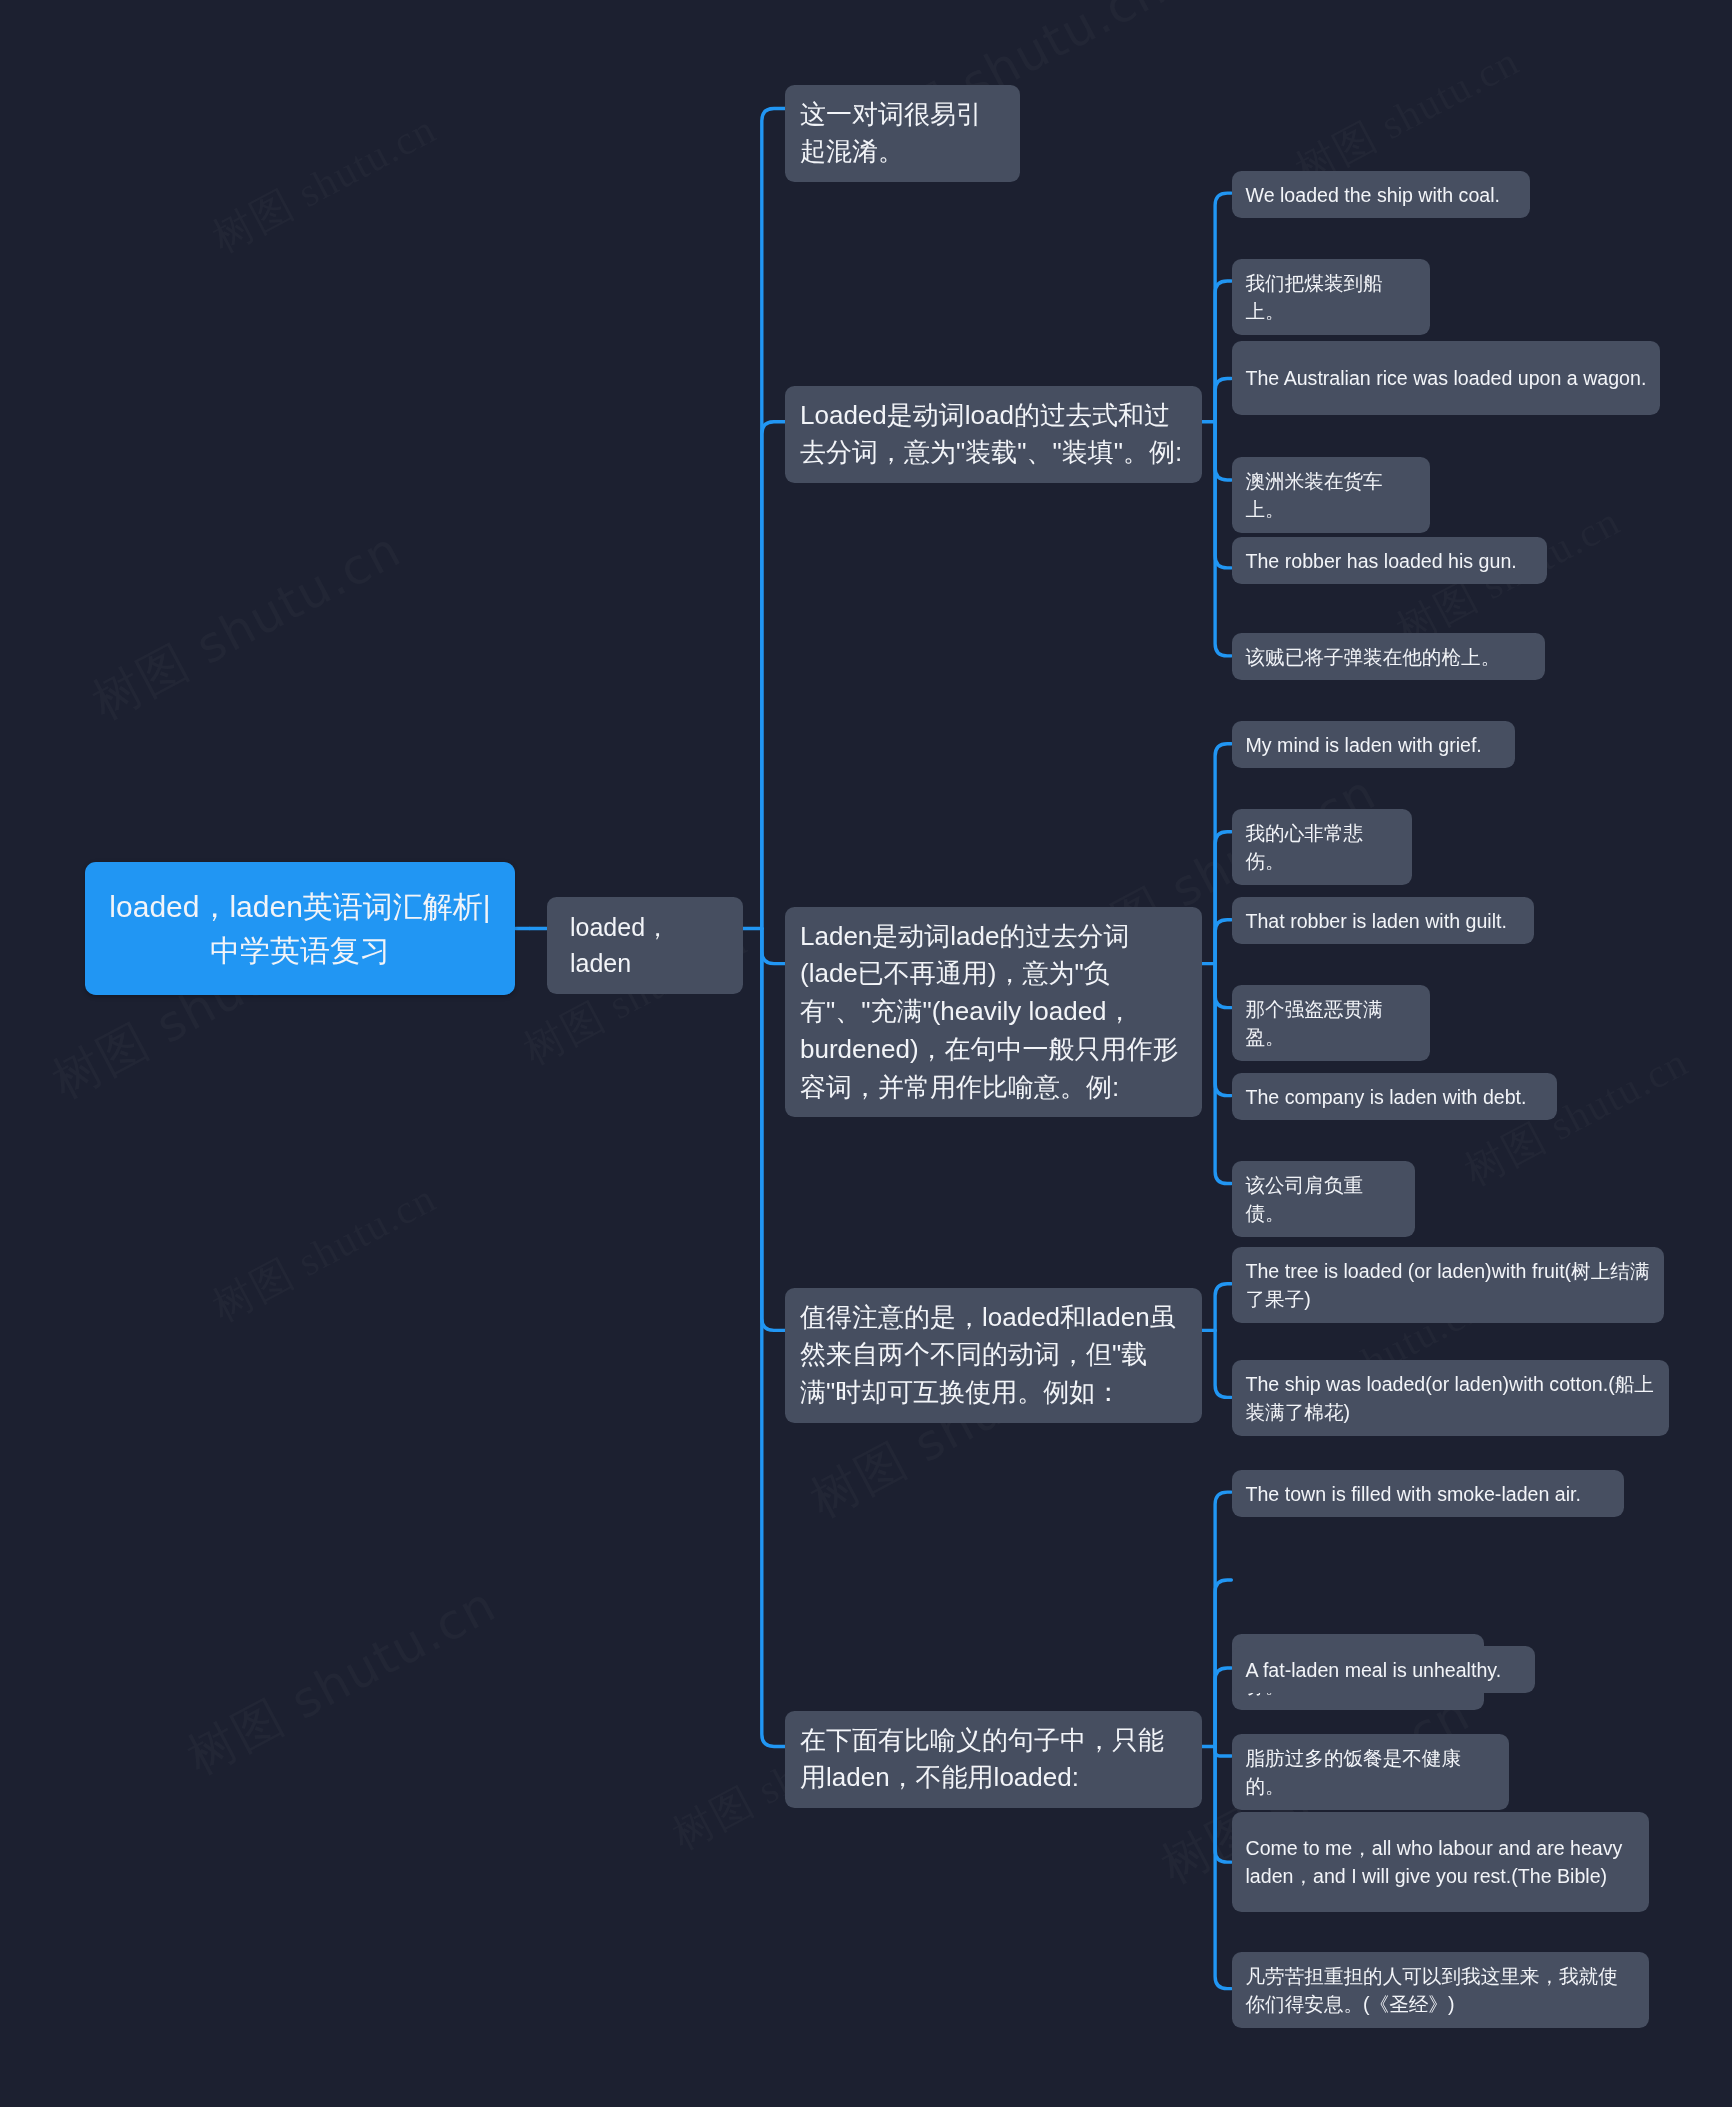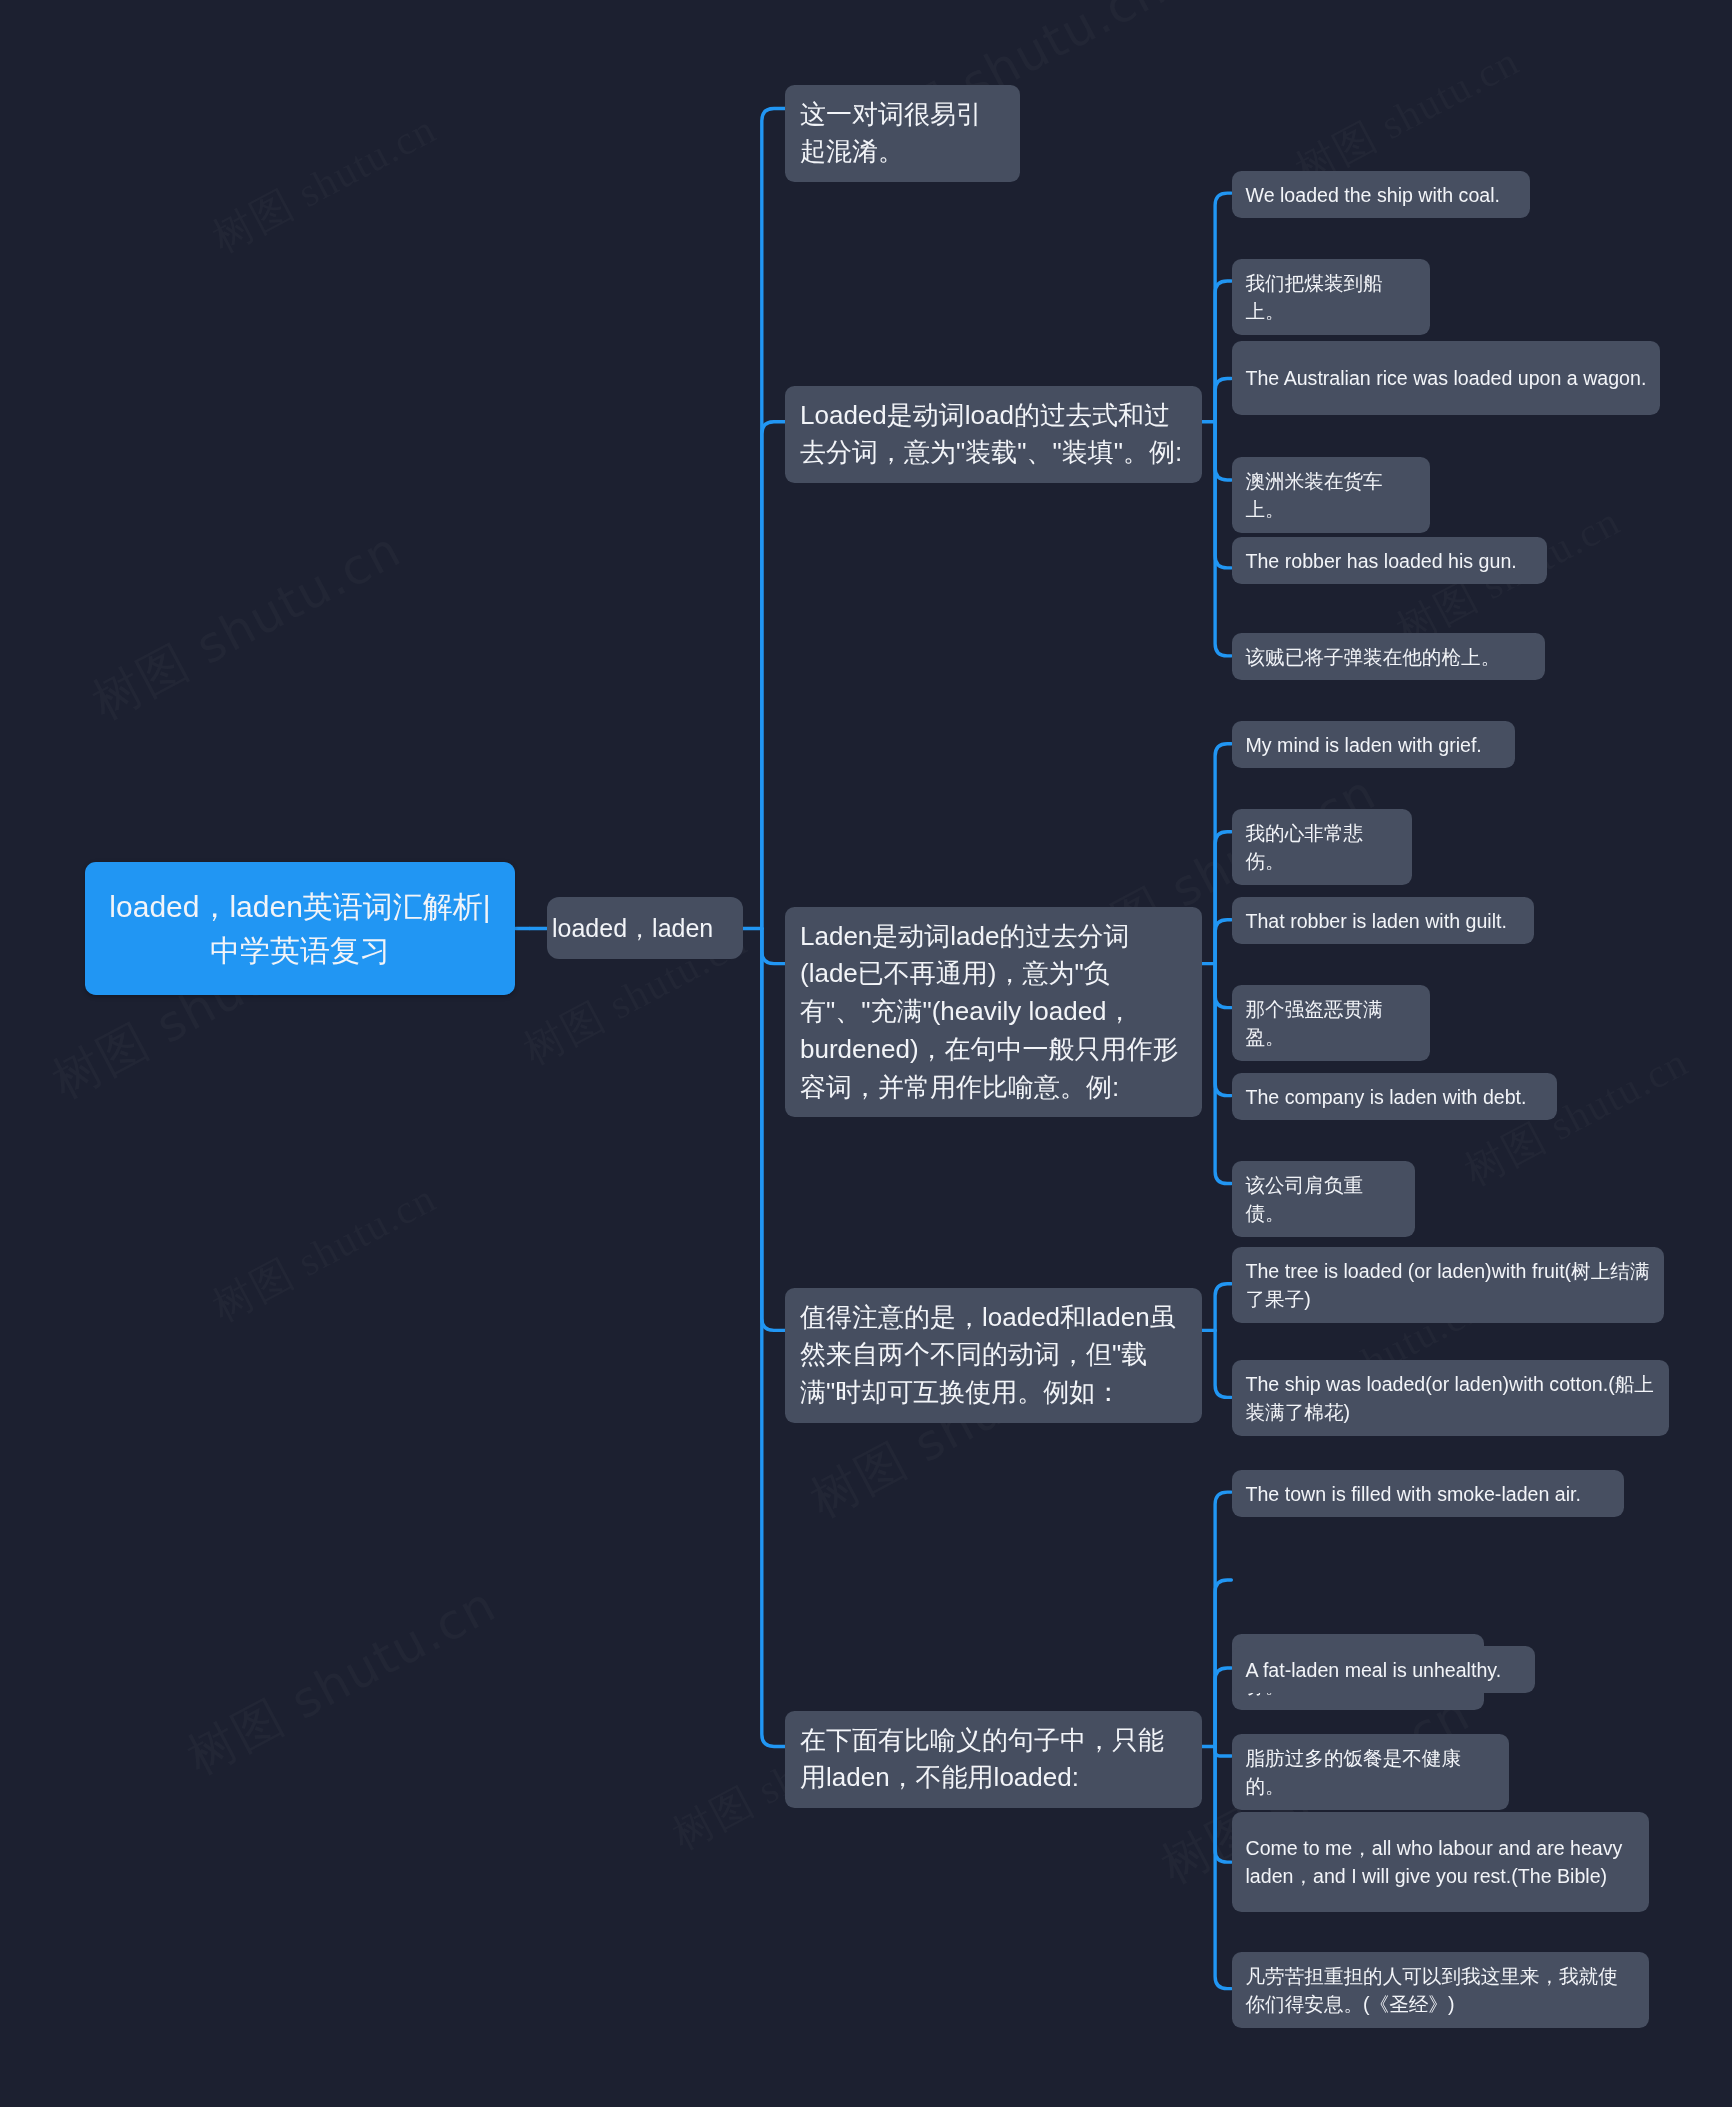--- a/index.html
+++ b/index.html
@@ -57,22 +57,21 @@
     border-radius: 10.8px;
     font-size: 30px;
     padding: 15px 19px;
     text-align: center;
     justify-content: center;
     box-shadow: 0 1.4px 4px rgba(0,0,0,0.25);
   }
   .node.level2 {
     background: #464e60;
     font-size: 25px;
-    padding: 12px 5px;
-    border-radius: 12px;
+    padding: 12px 23px;
   }
   .node.branch {
     background: #464e60;
     font-size: 26px;
     padding: 10.8px 15px;
     align-items: center;
   }
   .node.leaf {
     background: #474f61;
     font-size: 19.6px;

